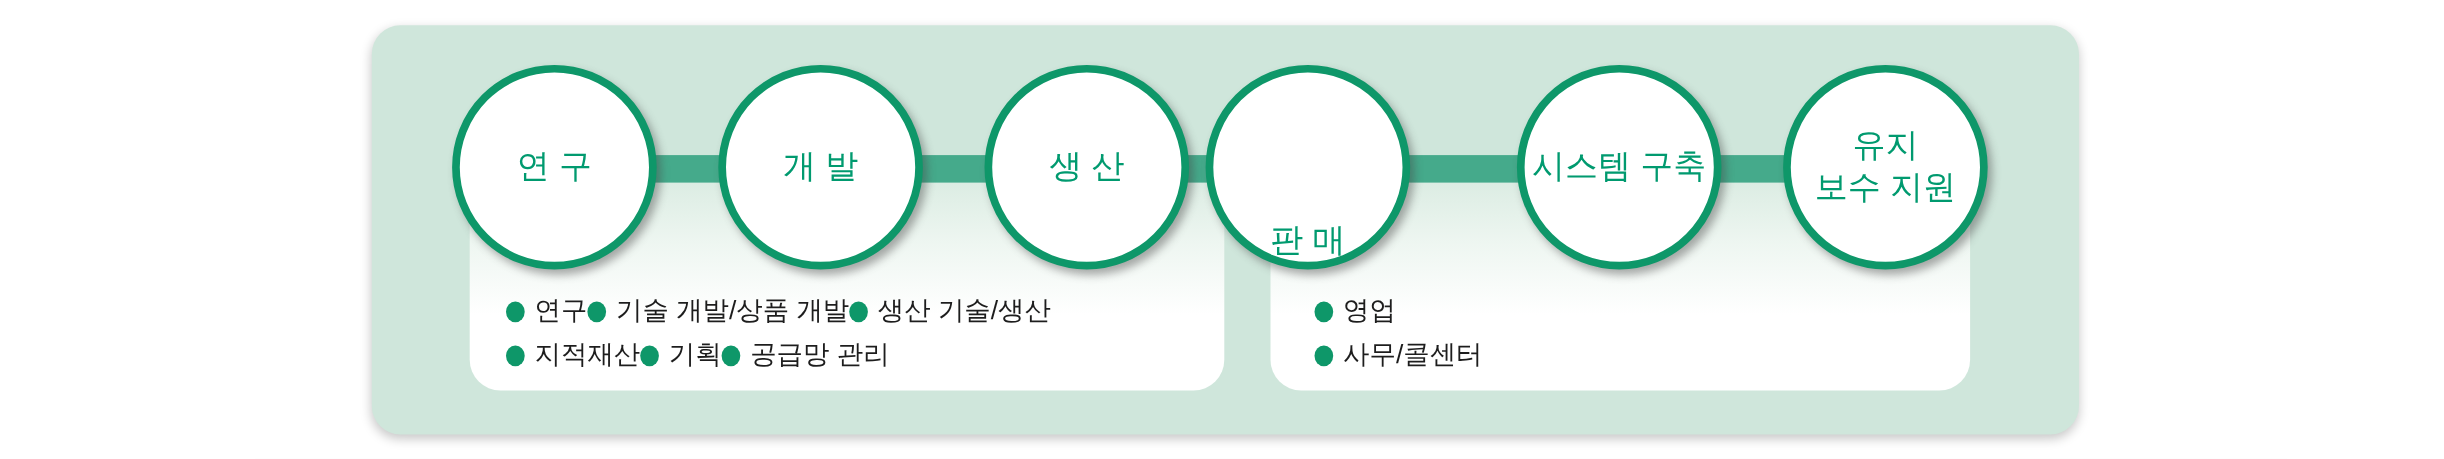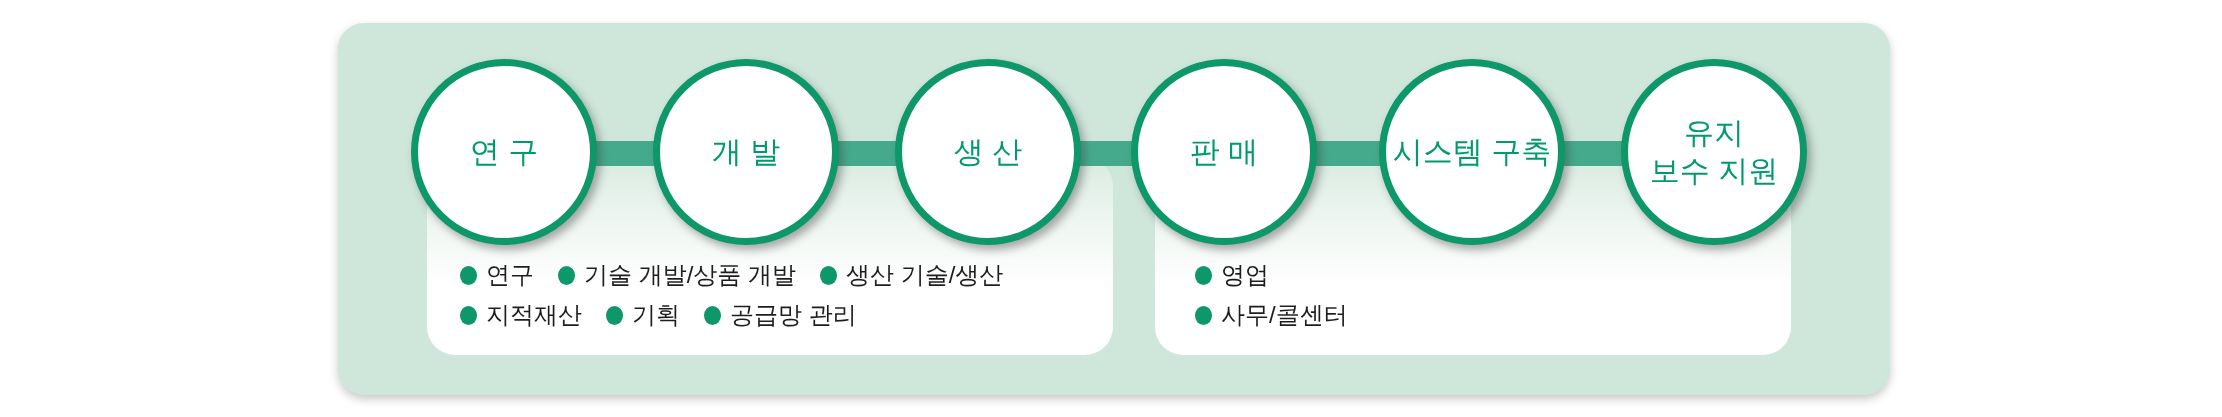--- a/index.html
+++ b/index.html
@@ -24,23 +24,22 @@
     top: 158px;
     height: 197px;
     border-radius: 28px;
     background: linear-gradient(180deg, var(--box-top) 0%, #eef6f1 32%, #ffffff 65%);
     box-sizing: border-box;
   }
   .group-box.left  { left: 427px;  width: 686px; padding: 97px 0 0 33px; }
   .group-box.right { left: 1155px; width: 636px; padding: 97px 0 0 40px; }
   .bullet-row {
     display: flex;
-    align-items: center;
+    align-items: flex-end;
     height: 40px;
-    gap: 24px;
   }
   .bullet-item { display: flex; align-items: center; }
   .bullet-dot {
     width: 17px; height: 19px;
     border-radius: 50%;
     background: var(--bullet);
     margin-right: 9px;
     flex: 0 0 auto;
   }
   .bullet-label {
@@ -130,21 +129,21 @@
   <div id="stages-layer">
       <div class="stage-circle" style="left: 411px;">
         <span class="stage-label">연 구</span>
       </div>
       <div class="stage-circle" style="left: 653px; text-align: right;">
         <span class="stage-label">개 발</span>
       </div>
       <div class="stage-circle" style="left: 895px;">
         <span class="stage-label">생 산</span>
       </div>
-      <div class="stage-circle" style="left: 1131px;">
+      <div class="stage-circle" style="left: 1096px; align-items: flex-end;">
         <span class="stage-label">판 매</span>
       </div>
       <div class="stage-circle" style="left: 1379px; text-align: center;">
         <span class="stage-label">시스템 구축</span>
       </div>
       <div class="stage-circle" style="left: 1621px;">
         <span class="stage-label">유지
 보수 지원</span>
       </div>
     </div>

